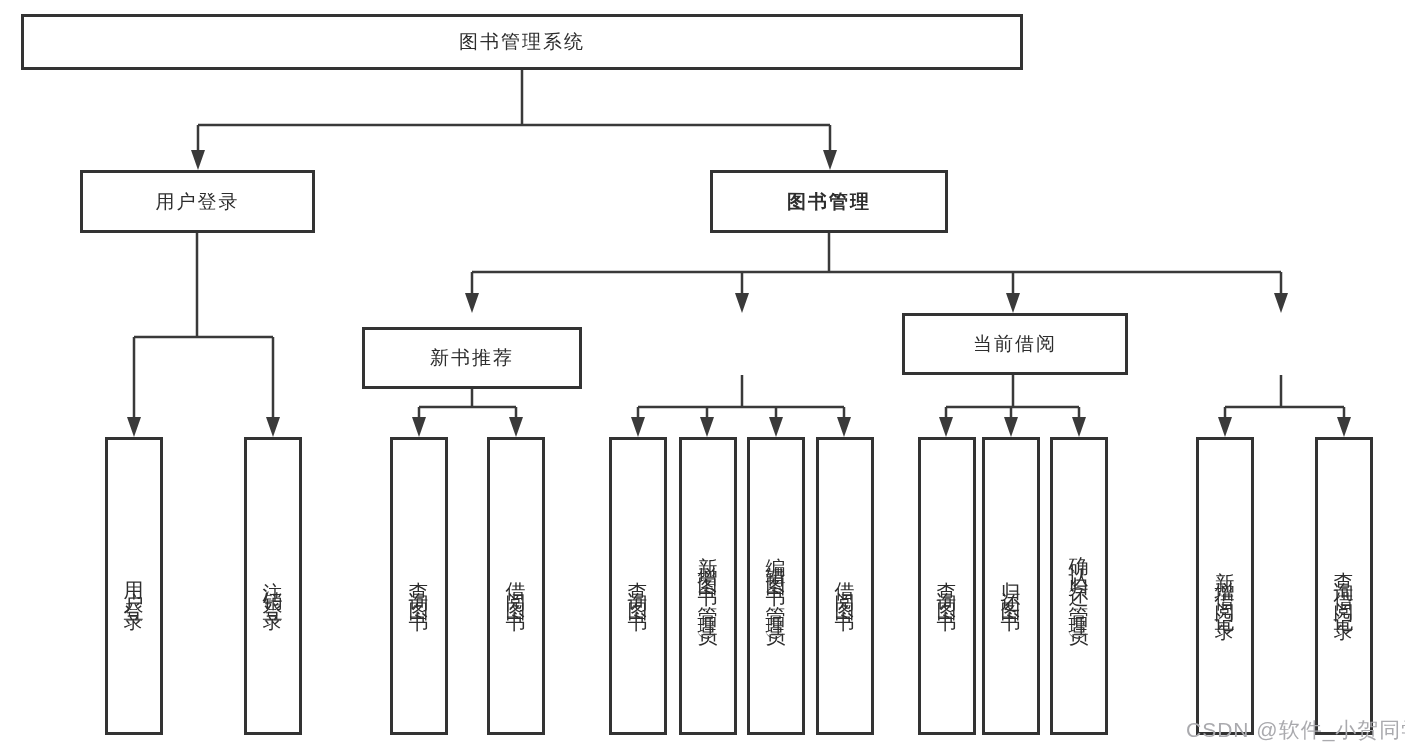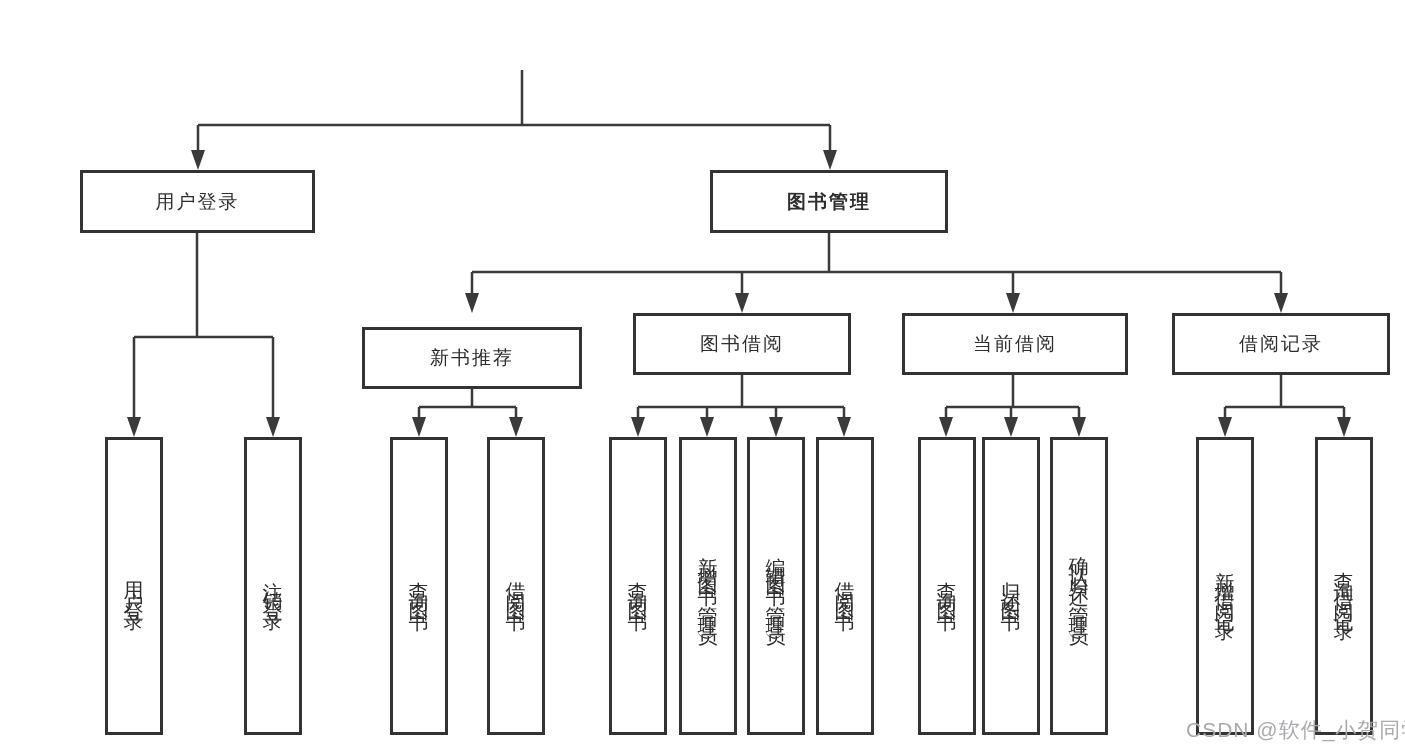--- a/index.html
+++ b/index.html
@@ -84,28 +84,27 @@
       <use href="#arr" transform="translate(776,437)"></use>
       <use href="#arr" transform="translate(844,437)"></use>
       <use href="#arr" transform="translate(946,437)"></use>
       <use href="#arr" transform="translate(1011,437)"></use>
       <use href="#arr" transform="translate(1079,437)"></use>
       <use href="#arr" transform="translate(1225,437)"></use>
       <use href="#arr" transform="translate(1344,437)"></use>
     </g>
   </svg>
 
+  <div class="node node-root" style="left:21px;top:14px;width:1002px;height:56px;">图书管理系统</div>
 
   <div class="node node-h" style="left:80px;top:170px;width:235px;height:63px;">用户登录</div>
   <div class="node node-h" style="left:710px;top:170px;width:238px;height:63px;font-weight:bold;">图书管理</div>
 
   <div class="node node-h" style="left:362px;top:327px;width:220px;height:62px;">新书推荐</div>
-  <div class="node node-h" style="left:633px;top:313px;width:218px;height:62px;">图书借阅</div>
   <div class="node node-h" style="left:902px;top:313px;width:226px;height:62px;">当前借阅</div>
-  <div class="node node-h" style="left:1172px;top:313px;width:218px;height:62px;">借阅记录</div>
 
   <div class="node node-v" style="left:105px;top:437px;width:58px;height:298px;">
     <span class="vtext">用户登录</span>
   </div>
   <div class="node node-v" style="left:244px;top:437px;width:58px;height:298px;">
     <span class="vtext">注销登录</span>
   </div>
 
   <div class="node node-v" style="left:390px;top:437px;width:58px;height:298px;">
     <span class="vtext">查询图书</span>

